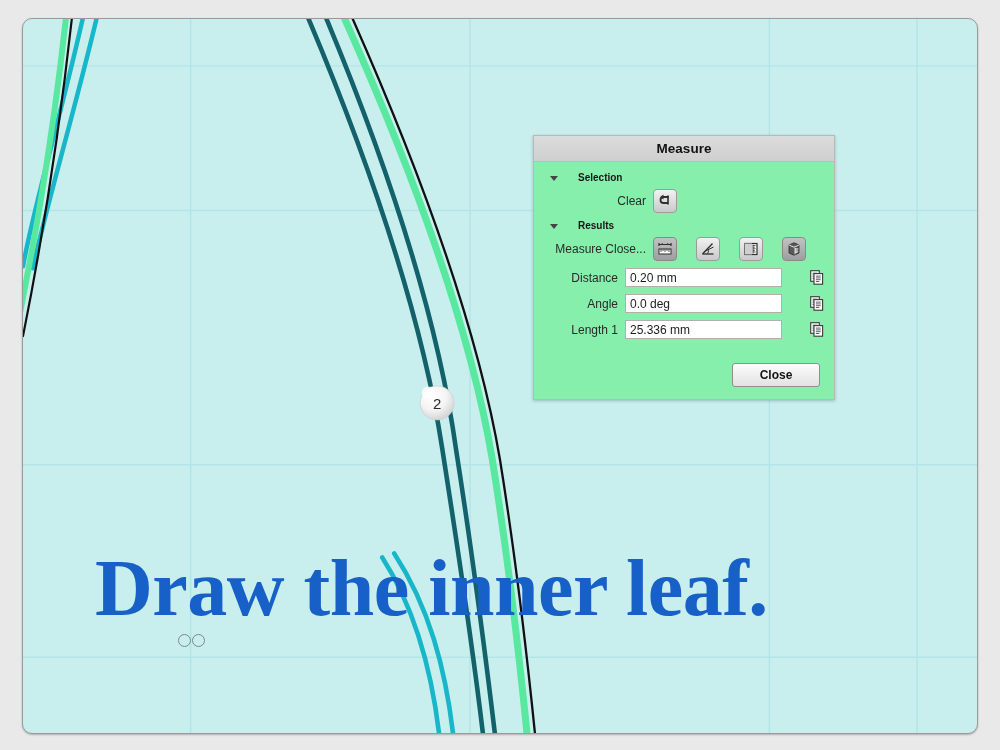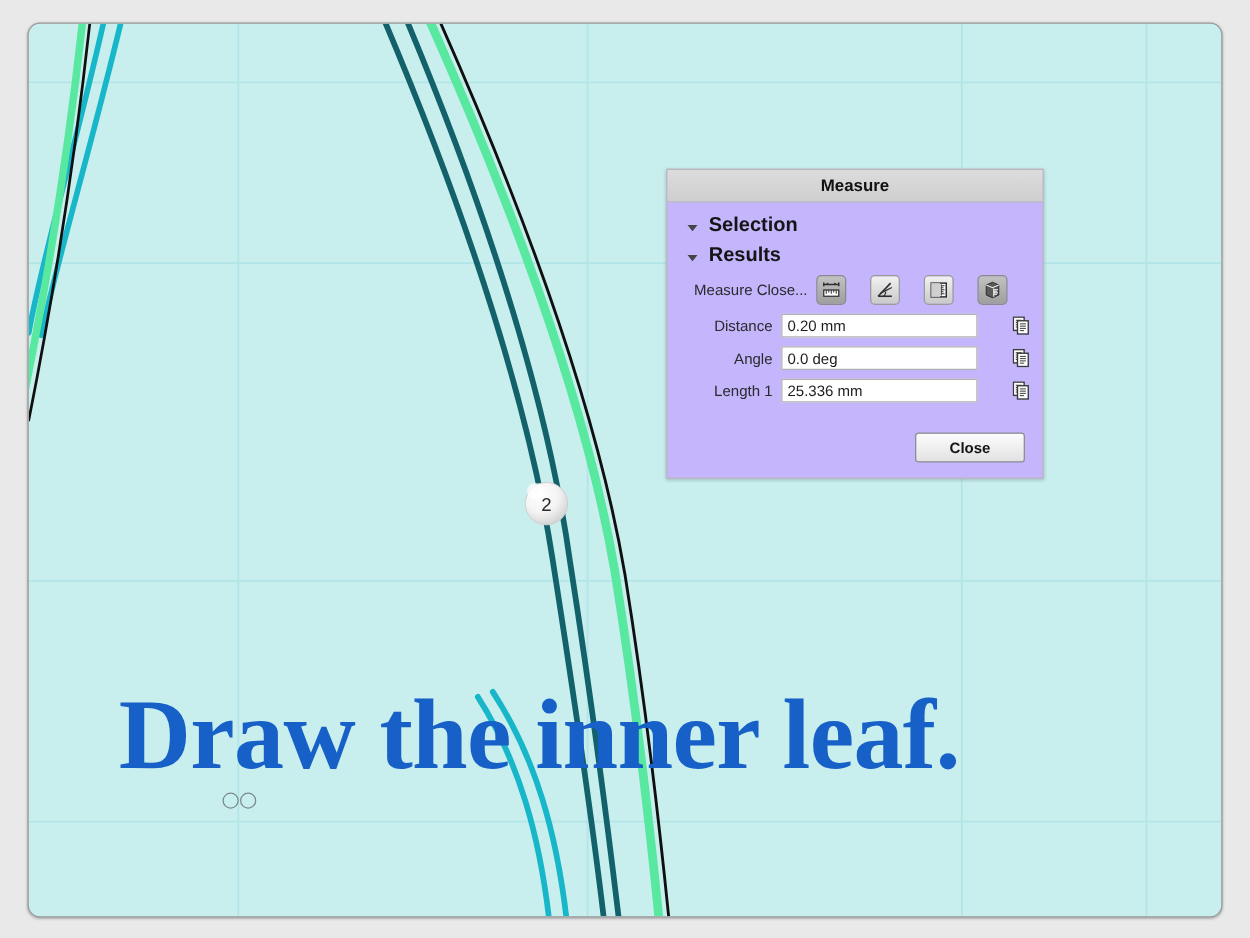--- a/index.html
+++ b/index.html
@@ -59,21 +59,21 @@
     border: 1.6px solid #7b8a8a;
     border-radius: 50%;
     background: transparent;
   }
 
   
   #measure-panel {
     position: absolute;
     left: 533px; top: 135px;
     width: 302px;
-    background: #c4b5fd;
+    background: #86efac;
     border: 1px solid #b9b9b9;
     box-sizing: border-box;
     box-shadow: 0 1px 3px rgba(0,0,0,0.22);
     font-size: 12px;
     color: #1d1d1d;
   }
   .panel-title {
     height: 25px;
     line-height: 25px;
     text-align: center;
@@ -81,23 +81,23 @@
     font-size: 13.5px;
     color: #111;
     background: linear-gradient(#dcdcdc, #cfcfcf);
     border-bottom: 1px solid #bdbdbd;
     user-select:none;
   }
   .panel-body { padding: 8px 10px 10px 10px; }
 
   .section-head {
     display: flex; align-items: center;
-    gap: 9px;
+    gap: 20px;
     font-weight: bold;
-    font-size: 16px;
+    font-size: 10px;
     margin: 2px 0 6px 6px;
     color: #151515;
   }
   .tri {
     width: 0; height: 0;
     border-left: 4.5px solid transparent;
     border-right: 4.5px solid transparent;
     border-top: 5px solid #444;
     margin-top: 2px;
   }
@@ -237,20 +237,32 @@
     <div class="panel-title">Measure</div>
 
     <div class="panel-body">
 
       <div class="section-head">
         <span class="tri"></span>
         <span>Selection</span>
       </div>
 
 
+      <div class="row">
+        <div class="row-label">Clear</div>
+        <div class="row-ctl">
+          <div class="icon-btn">
+            <svg width="16" height="16" viewBox="0 0 16 16">
+              <path d="M11 4 H6.5 A3 3 0 0 0 6.5 10 H10.5" fill="none" stroke="#2f2f2f" stroke-width="1.8" stroke-linecap="round"></path>
+              <path d="M6.5 1.6 L3.2 4 L6.5 6.4 Z" fill="#2f2f2f"></path>
+              <path d="M11 3 L11 11" fill="none" stroke="#2f2f2f" stroke-width="1.6" stroke-linecap="round"></path>
+            </svg>
+          </div>
+        </div>
+      </div>
 
       <div class="section-head" style="margin-top:4px;">
         <span class="tri"></span>
         <span>Results</span>
       </div>
 
       <div class="row">
         <div class="row-label">Measure Close...</div>
         <div class="row-ctl">
           <div class="icon-btn active">

